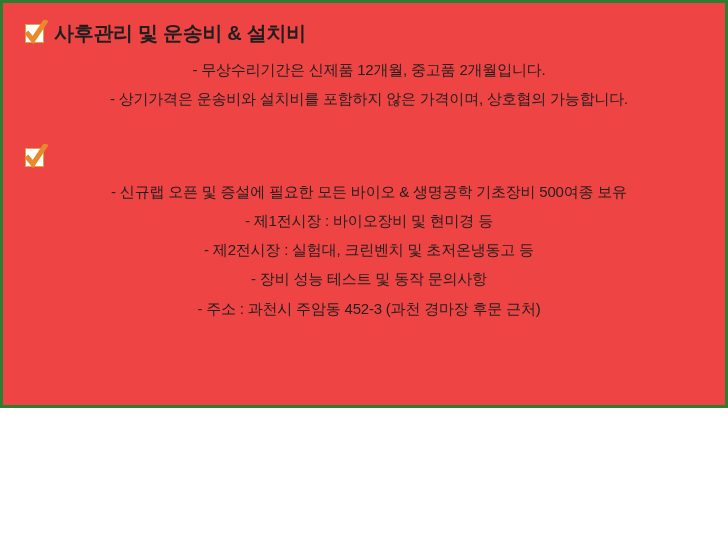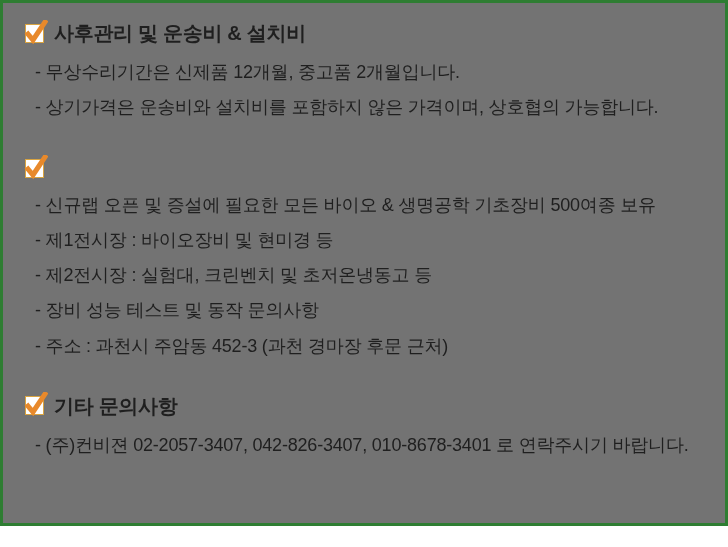--- a/index.html
+++ b/index.html
@@ -9,24 +9,24 @@
   body {
     width: 728px;
     height: 547px;
     background: #ffffff;
     font-family: "Liberation Sans", sans-serif;
     overflow: hidden;
   }
   #page {
     position: relative;
     width: 728px;
-    height: 526px;
+    height: 408px;
     box-sizing: border-box;
     border: 3px solid #ec4899;
-    background: #737373;
+    background: #ef4444;
   }
   .content {
     padding: 18px 22px 0 22px;
   }
   .section {
     margin-bottom: 0;
   }
   .section-header {
     display: flex;
     align-items: center;
@@ -53,25 +53,26 @@
     color: #1f1f1f;
     letter-spacing: -0.3px;
     line-height: 1.2;
   }
   .bullets {
     list-style: none;
     margin: 0;
     padding: 0 0 0 10px;
   }
   .bullets li {
-    font-size: 18px;
+    font-size: 15px;
     color: #1f1f1f;
     line-height: 1.95;
     letter-spacing: -0.2px;
     white-space: nowrap;
+    text-align: center;
   }
   .gap-md { height: 34px; }
   .gap-lg { height: 30px; }
 </style>
 </head>
 <body>
 
 <div id="page" style="border-color: rgb(46, 125, 50);">
   <div class="content">
 
@@ -104,28 +105,15 @@
         <li>- 신규랩 오픈 및 증설에 필요한 모든 바이오 &amp; 생명공학 기초장비 500여종 보유</li>
         <li>- 제1전시장 : 바이오장비 및 현미경 등</li>
         <li>- 제2전시장 : 실험대, 크린벤치 및 초저온냉동고 등</li>
         <li>- 장비 성능 테스트 및 동작 문의사항</li>
         <li>- 주소 : 과천시 주암동 452-3 (과천 경마장 후문 근처)</li>
       </ul>
     </div>
 
     <div class="gap-lg"></div>
 
-    <div class="section">
-      <div class="section-header">
-        <span class="check-icon">
-          <svg width="24" height="26" viewBox="0 0 24 26">
-            <path d="M4 14 L9 20 L21 2" stroke="#e8892b" stroke-width="5" fill="none" stroke-linecap="square"></path>
-          </svg>
-        </span>
-        <span class="section-title">기타 문의사항</span>
-      </div>
-      <ul class="bullets">
-        <li>- (주)컨비젼 02-2057-3407, 042-826-3407, 010-8678-3401 로 연락주시기 바랍니다.</li>
-      </ul>
-    </div>
 
   </div>
 </div>
 
 </body></html>

